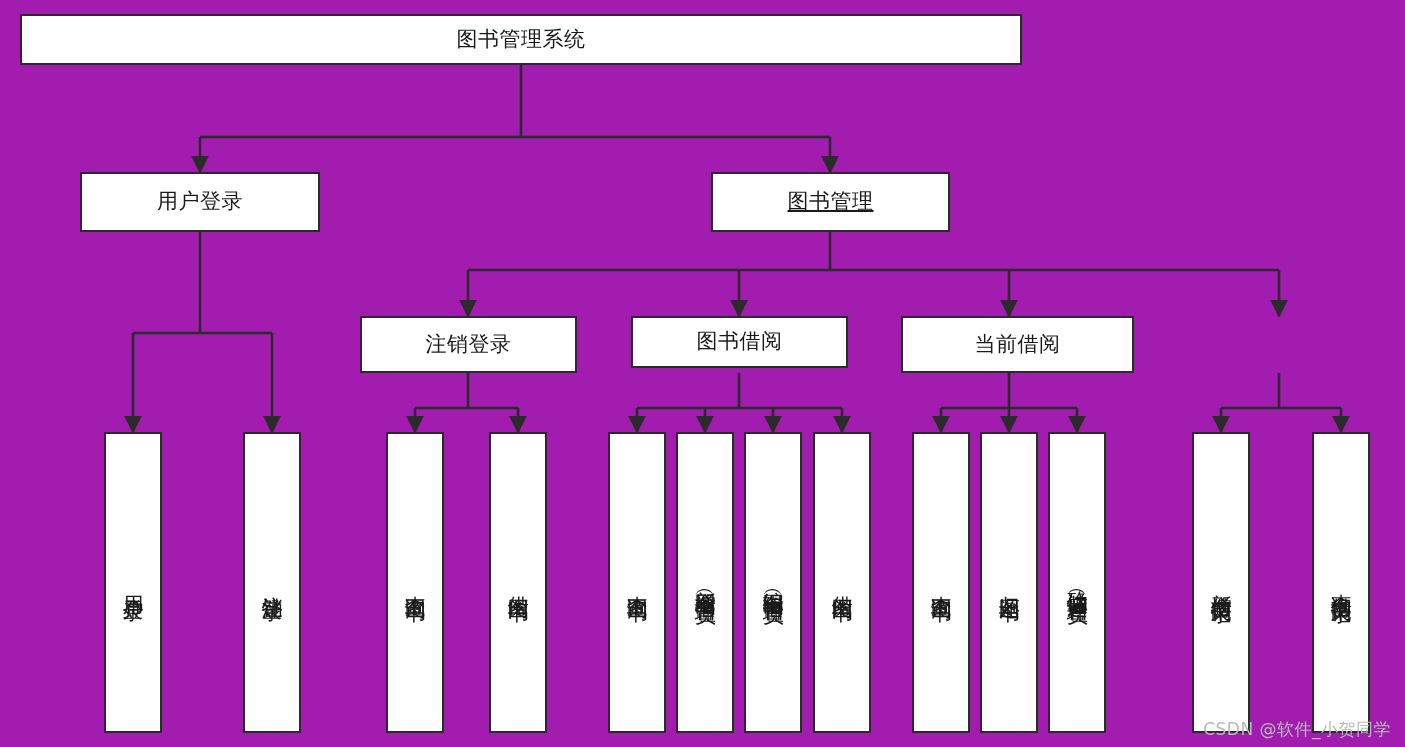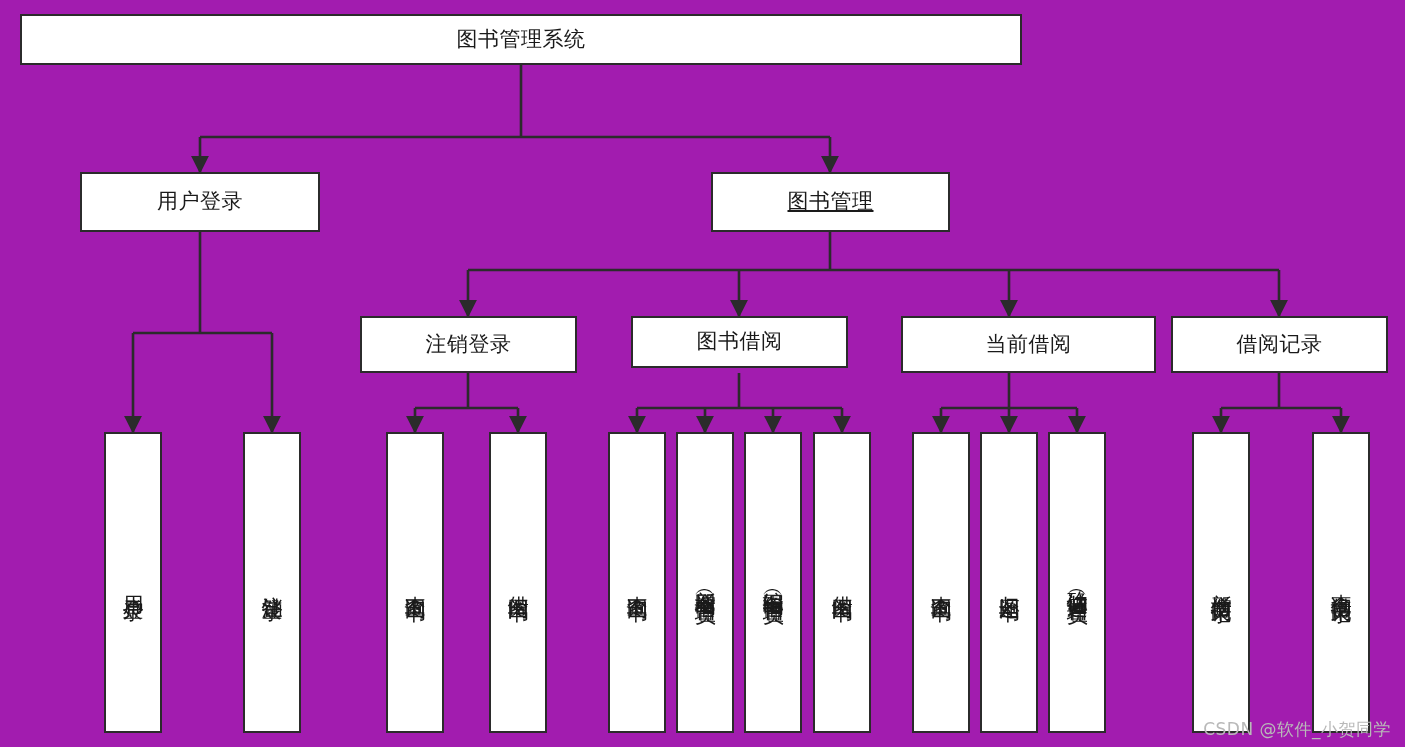--- a/index.html
+++ b/index.html
@@ -133,25 +133,22 @@
   <div class="node horiz" style="left:711px; top:172px; width:239px; height:60px;text-decoration:underline;">
     <span class="lbl">图书管理</span>
   </div>
 
   <div class="node horiz" style="left:360px; top:316px; width:217px; height:57px;">
     <span class="lbl">注销登录</span>
   </div>
   <div class="node horiz" style="left:631px; top:316px; width:217px; height:52px;">
     <span class="lbl">图书借阅</span>
   </div>
-  <div class="node horiz" style="left:901px; top:316px; width:255px; height:57px;">
+  <div class="node horiz" style="left:901px; top:316px; width:233px; height:57px;">
     <span class="lbl">当前借阅</span>
-  </div>
-  <div class="node horiz" style="left:1171px; top:316px; width:217px; height:57px;">
-    <span class="lbl">借阅记录</span>
   </div>
 
   <div class="node vert" style="left:104px; top:432px; width:58px; height:301px;">
     <span class="lbl">用户登录</span>
   </div>
   <div class="node vert" style="left:243px; top:432px; width:58px; height:301px;">
     <span class="lbl">注销登录</span>
   </div>
 
   <div class="node vert" style="left:386px; top:432px; width:58px; height:301px;">

